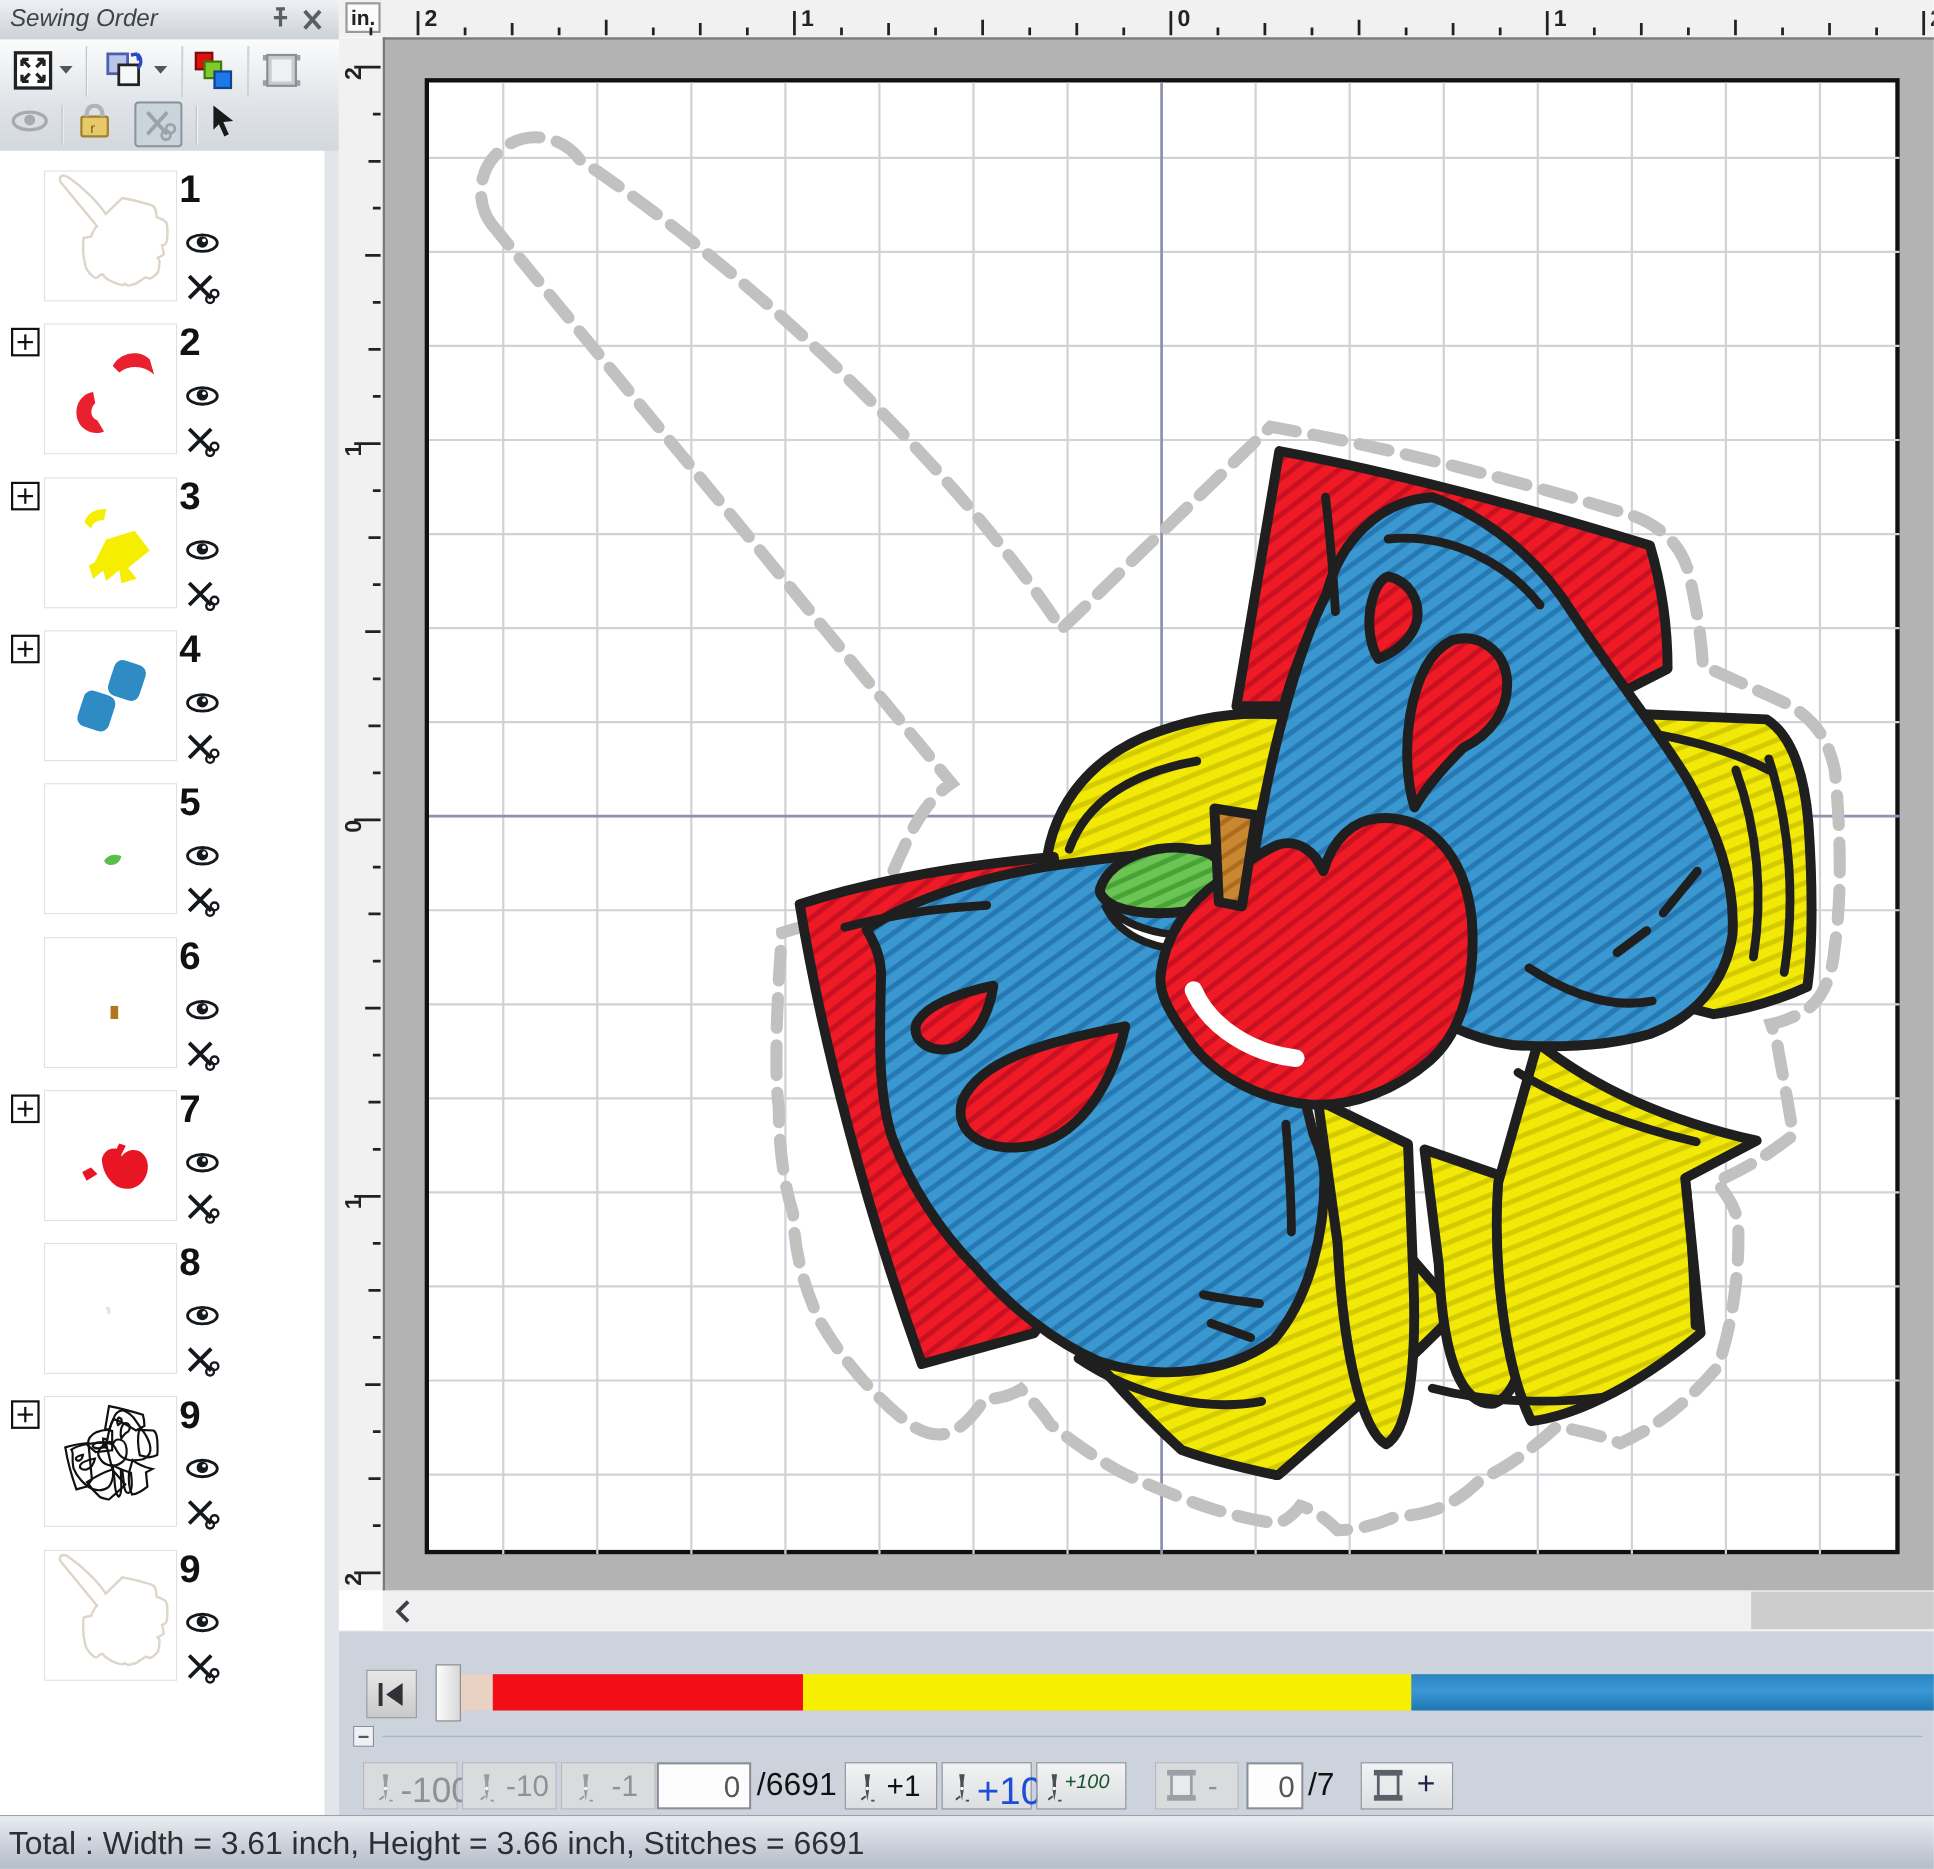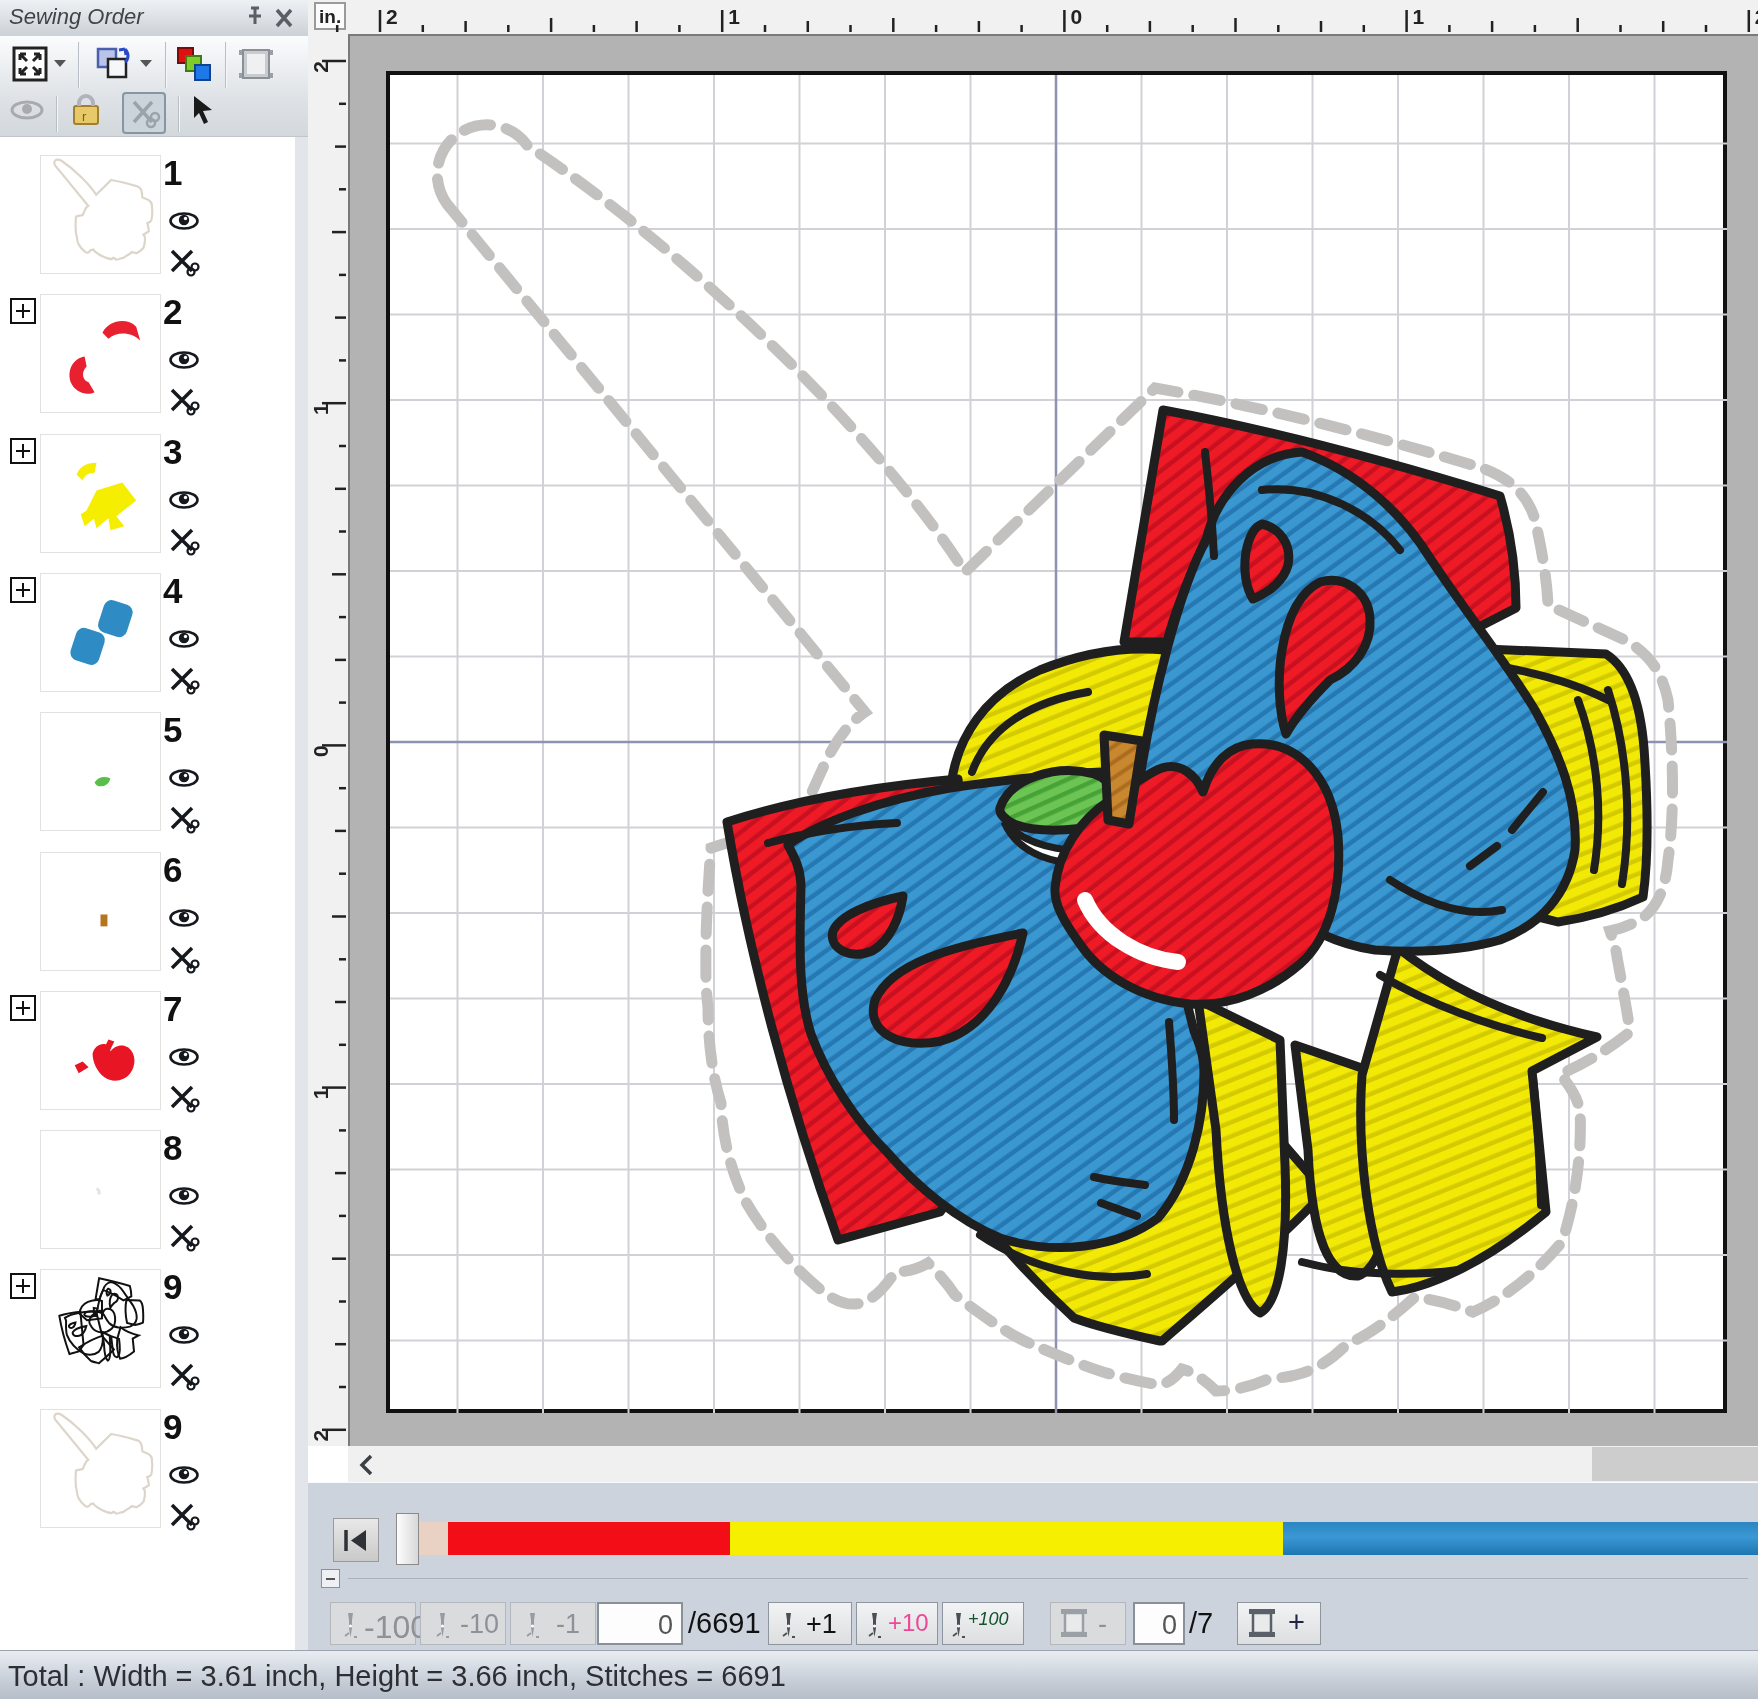--- a/index.html
+++ b/index.html
@@ -257,21 +257,21 @@
     <circle cx="8.5" cy="14" r="1.6" fill="#fff"></circle>
     <path d="M3 24 l4 -3 M12 25 h3" stroke="#4a4f56" stroke-width="1.8" fill="none"></path>
   </svg>
 <div class="abs" style="left:806px;top:1609px;font-size:27px;color:#111;">+1</div>
 <div class="bbtn" style="left:856px;width:82px;"></div>
 <svg class="abs" style="left:866px;top:1612px;" width="16" height="26" viewBox="0 0 16 26">
     <path d="M6 1 h5 l-1 7 v8 l-1.5 9 l-1.5 -9 v-8 z" fill="#4a4f56"></path>
     <circle cx="8.5" cy="14" r="1.6" fill="#fff"></circle>
     <path d="M3 24 l4 -3 M12 25 h3" stroke="#4a4f56" stroke-width="1.8" fill="none"></path>
   </svg>
-<div class="abs" style="left:888px;top:1609px;font-size:24px;color:#ec4899;">+10</div>
+<div class="abs" style="left:888px;top:1609px;font-size:35px;color:#1d4ed8;">+10</div>
 <div class="bbtn" style="left:942px;width:82px;"></div>
 <svg class="abs" style="left:950px;top:1612px;" width="16" height="26" viewBox="0 0 16 26">
     <path d="M6 1 h5 l-1 7 v8 l-1.5 9 l-1.5 -9 v-8 z" fill="#4a4f56"></path>
     <circle cx="8.5" cy="14" r="1.6" fill="#fff"></circle>
     <path d="M3 24 l4 -3 M12 25 h3" stroke="#4a4f56" stroke-width="1.8" fill="none"></path>
   </svg>
 <div class="abs" style="left:968px;top:1609px;font-size:18px;color:#14532d;font-style:italic;">+100</div>
 <div class="bbtn dis" style="left:1050px;width:76px;"></div>
 <svg class="abs" style="left:1060px;top:1608px;" width="28" height="30" viewBox="0 0 28 30">
     <rect x="1" y="1" width="26" height="5" fill="#9aa0a6"></rect>

